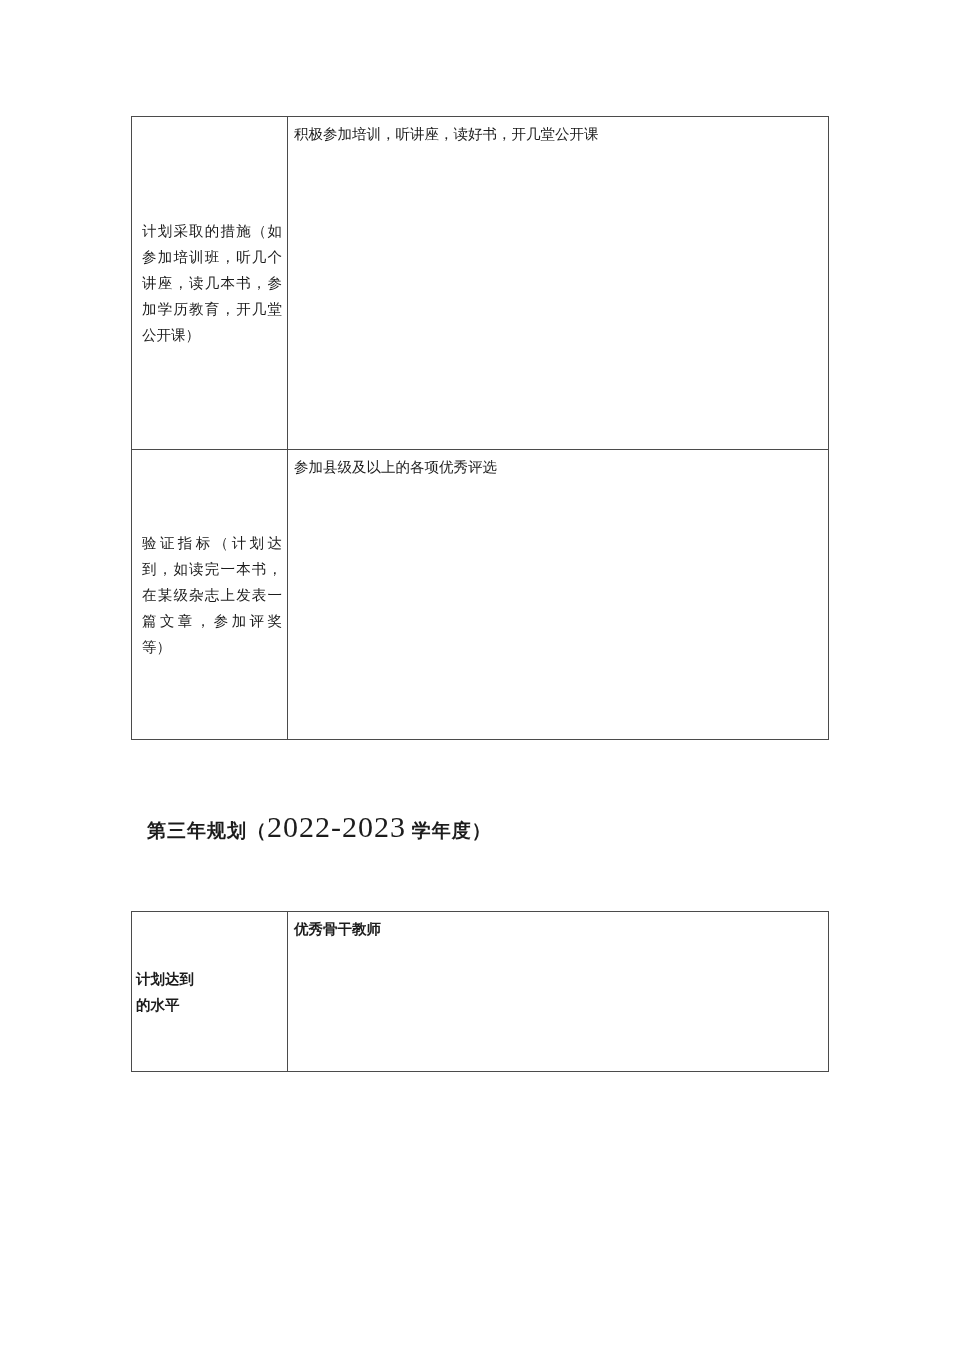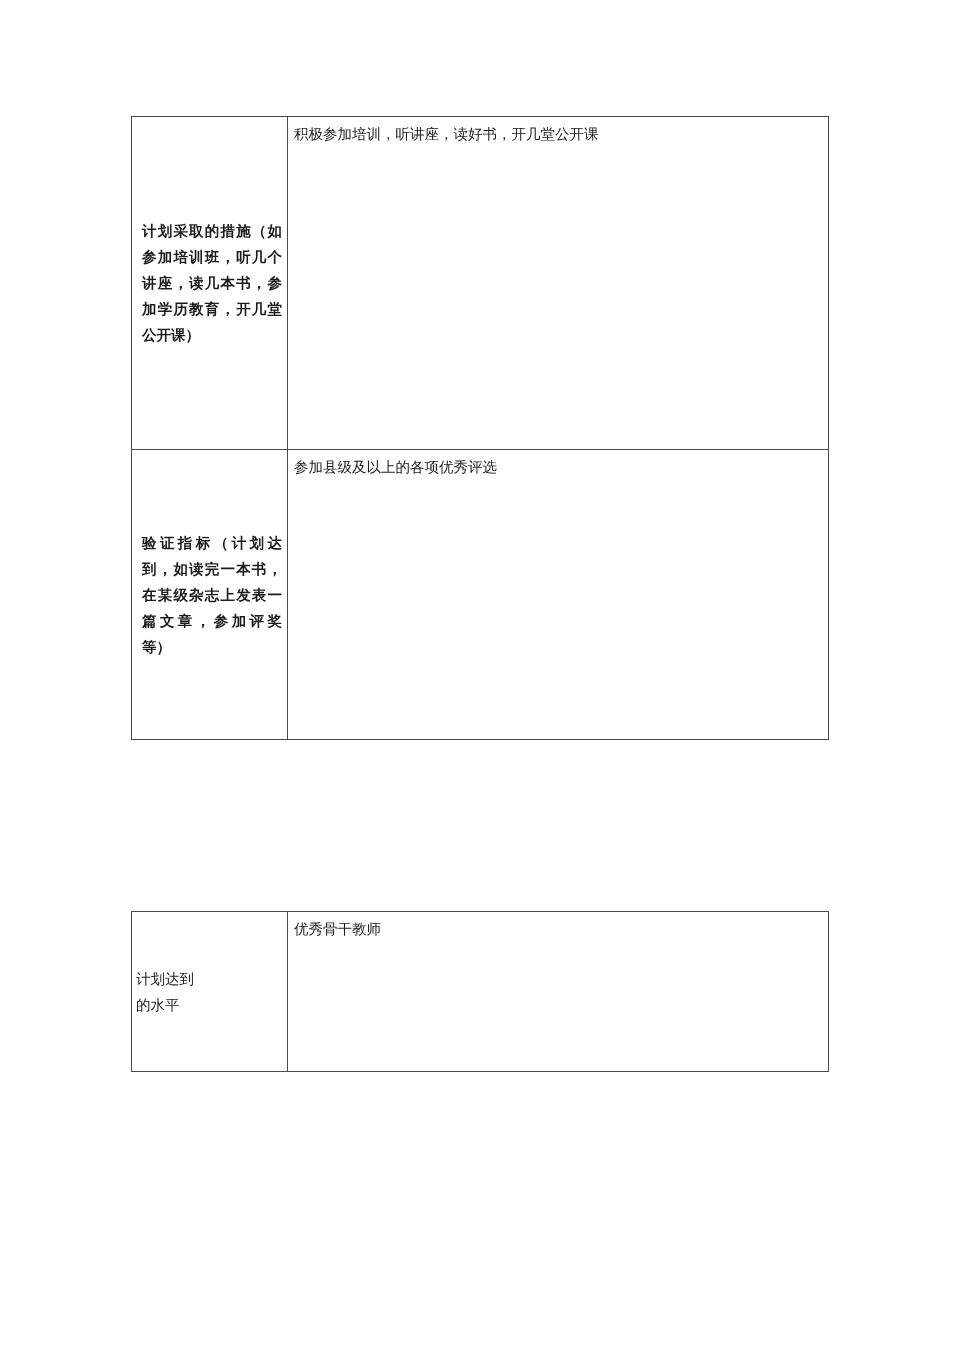--- a/index.html
+++ b/index.html
@@ -27,28 +27,27 @@
     font-size: 14.5px;
     line-height: 26px;
     color: #1c1c1c;
   }
   .tbl1 { left: 131px; top: 116px; }
   .tbl2 { left: 131px; top: 911px; }
   col.c1 { width: 156px; }
   col.c2 { width: 541px; }
   .tbl1 tr.r1 td { height: 333px; }
   .tbl1 tr.r2 td { height: 290px; }
-  .tbl2 tr td { height: 160px; }
+  .tbl2 tr td { height: 160px; font-weight: bold; }
   td.label-cell {
     vertical-align: middle;
     padding: 0 5px 0 10px;
     text-align: justify;
     text-align-last: left;
     text-justify: inter-character;
-    font-weight: bold;
   }
   td.value-cell {
     vertical-align: top;
     padding: 4px 8px 0 6px;
   }
   td.label-cell-big {
     vertical-align: middle;
     text-align: left;
     font-size: 20px;
     line-height: 40px;
@@ -88,20 +87,21 @@
         <td class="label-cell">计划采取的措施（如参加培训班，听几个讲座，读几本书，参加学历教育，开几堂公开课）</td>
         <td class="value-cell">积极参加培训，听讲座，读好书，开几堂公开课</td>
       </tr>
       <tr class="r2">
         <td class="label-cell">验证指标（计划达到，如读完一本书，在某级杂志上发表一篇文章，参加评奖等）</td>
         <td class="value-cell">参加县级及以上的各项优秀评选</td>
       </tr>
     </tbody>
   </table>
 
+  <div class="heading"><span class="h-cn">第三年规划（</span><span class="h-num">2022-2023</span><span class="h-cn"> 学年度）</span></div>
 
   <table class="tbl tbl2">
     <colgroup>
         <col class="c1">
         <col class="c2">
       </colgroup>
     <tbody>
       <tr>
         <td class="label-cell-big">
           <div>计划达到</div>

